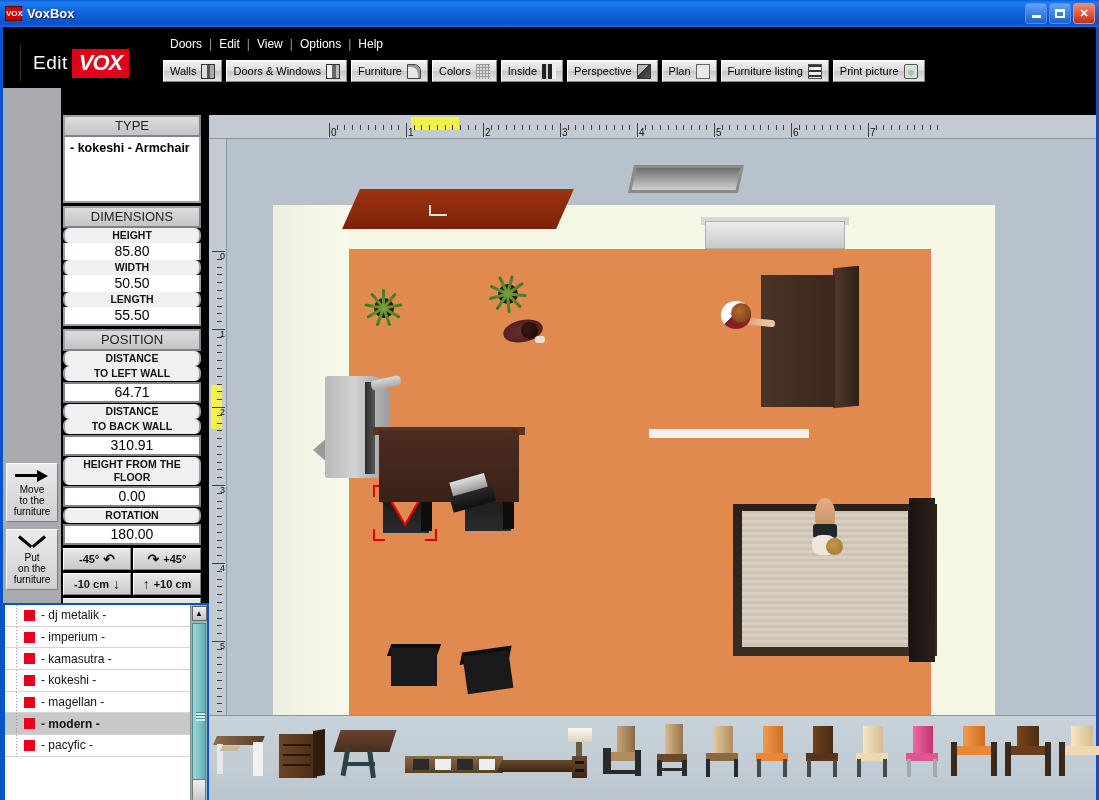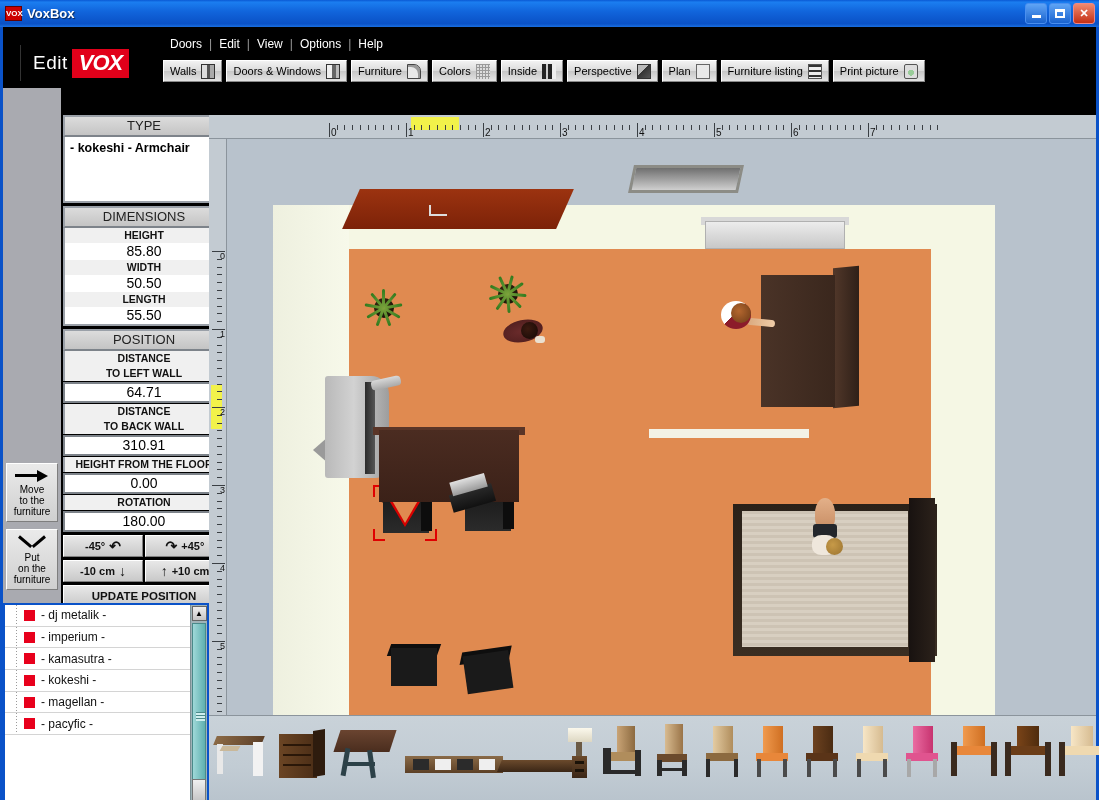--- a/index.html
+++ b/index.html
@@ -103,32 +103,32 @@
   .arrow-right::before { content:""; position:absolute; left:0; top:5px; width:24px; height:3px; background:#000; }
   .arrow-right::after { content:""; position:absolute; left:22px; top:1px; width:0;height:0;
      border-left: 11px solid #000; border-top: 6px solid transparent; border-bottom: 6px solid transparent; }
   .chev-down { width: 34px; height: 14px; margin: 2px auto 3px auto; position: relative; }
   .chev-down::before { content:""; position:absolute; left:4px; top:0; width:16px;height:3px;background:#000;
      transform: rotate(40deg); transform-origin: left center;}
   .chev-down::after { content:""; position:absolute; right:4px; top:0; width:16px;height:3px;background:#000;
      transform: rotate(-40deg); transform-origin: right center;}
 
   
-  .props { position: absolute; left: 60px; top: 88px; width: 162px; }
+  .props { position: absolute; left: 60px; top: 88px; width: 138px; }
   .sect-head {
     background: linear-gradient(to bottom,#dcdcdc,#c4c4c4);
     border: 2px solid #9aa0a8; border-right-color:#7d838a; border-bottom-color:#7d838a;
     text-align: center; font-size: 13px; color: #222; padding: 1px 0 2px 0;
   }
   .white-box { background: #fff; border: 2px solid #9aa0a8; border-top: none; }
   .type-value { font-size: 12.5px; font-weight: bold; color: #000; padding: 4px 5px; }
   .lbl {
     background: #f0f0f0; text-align: center; font-size: 10.5px; font-weight: bold;
     color: #111; line-height: 13px; padding: 1px 0;
-    border-left: 2px solid #9aa0a8; border-right: 2px solid #9aa0a8;
+    border-left: 2px solid #9aa0a8; border-right: 2px solid #9aa0a8; border-radius: 6px;
   }
   .val {
     background: #fff; text-align: center; font-size: 14px; color: #000; padding: 0 0 1px 0;
     border-left: 2px solid #9aa0a8; border-right: 2px solid #9aa0a8;
   }
   .val.boxed { border: 2px solid #7d838a; margin: 1px 0; background:#fff; }
   .rowbtns { display: flex; gap: 2px; margin-top: 3px; }
   .rbtn {
     flex: 1; height: 22px; display: flex; align-items: center; justify-content: center; gap: 4px;
     background: linear-gradient(to bottom,#e8e8e8,#c9c9c9);
@@ -488,20 +488,25 @@
         </div>
       <div class="tree-row">
           <span class="dotline"></span>
           <span class="sq"></span>
           <span>- kokeshi -</span>
         </div>
       <div class="tree-row">
           <span class="dotline"></span>
           <span class="sq"></span>
           <span>- magellan -</span>
+        </div>
+      <div class="tree-row sel">
+          <span class="dotline"></span>
+          <span class="sq"></span>
+          <span>- modern -</span>
         </div>
       <div class="tree-row">
           <span class="dotline"></span>
           <span class="sq"></span>
           <span>- pacyfic -</span>
         </div>
 
       <div class="tree-sb">
         <div class="sb-arrow">▲</div>
         <div class="sb-thumb">

